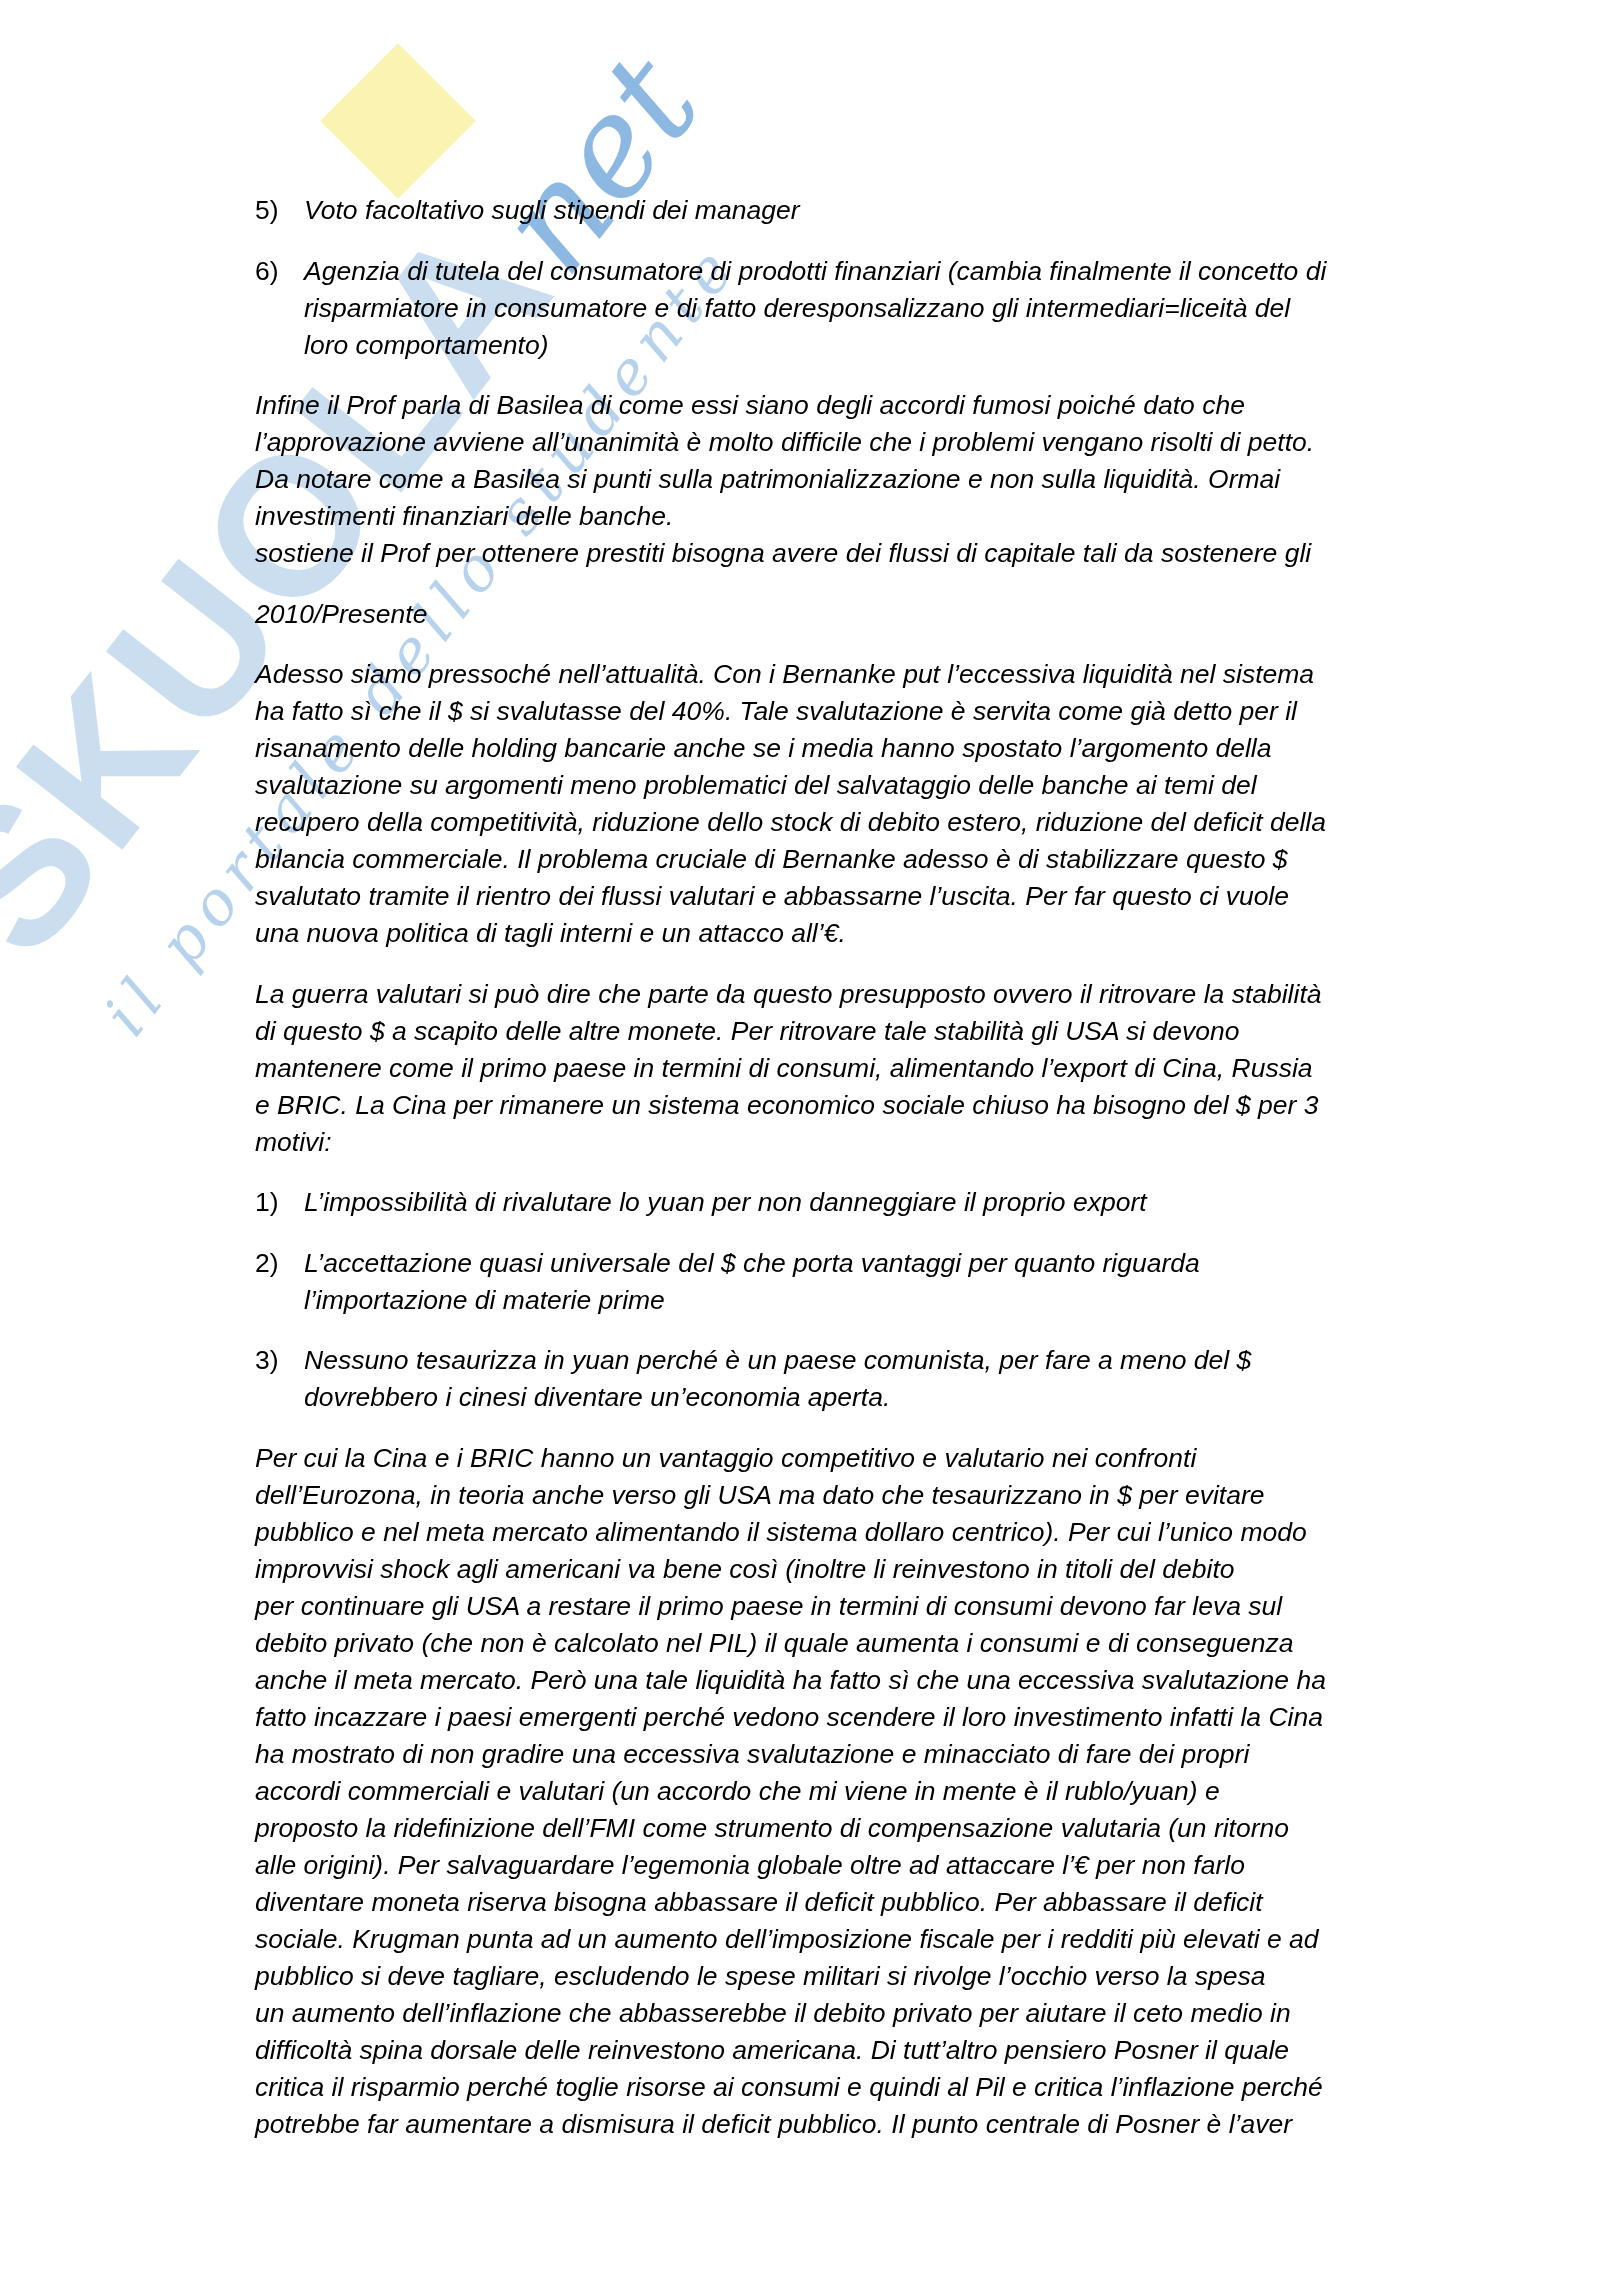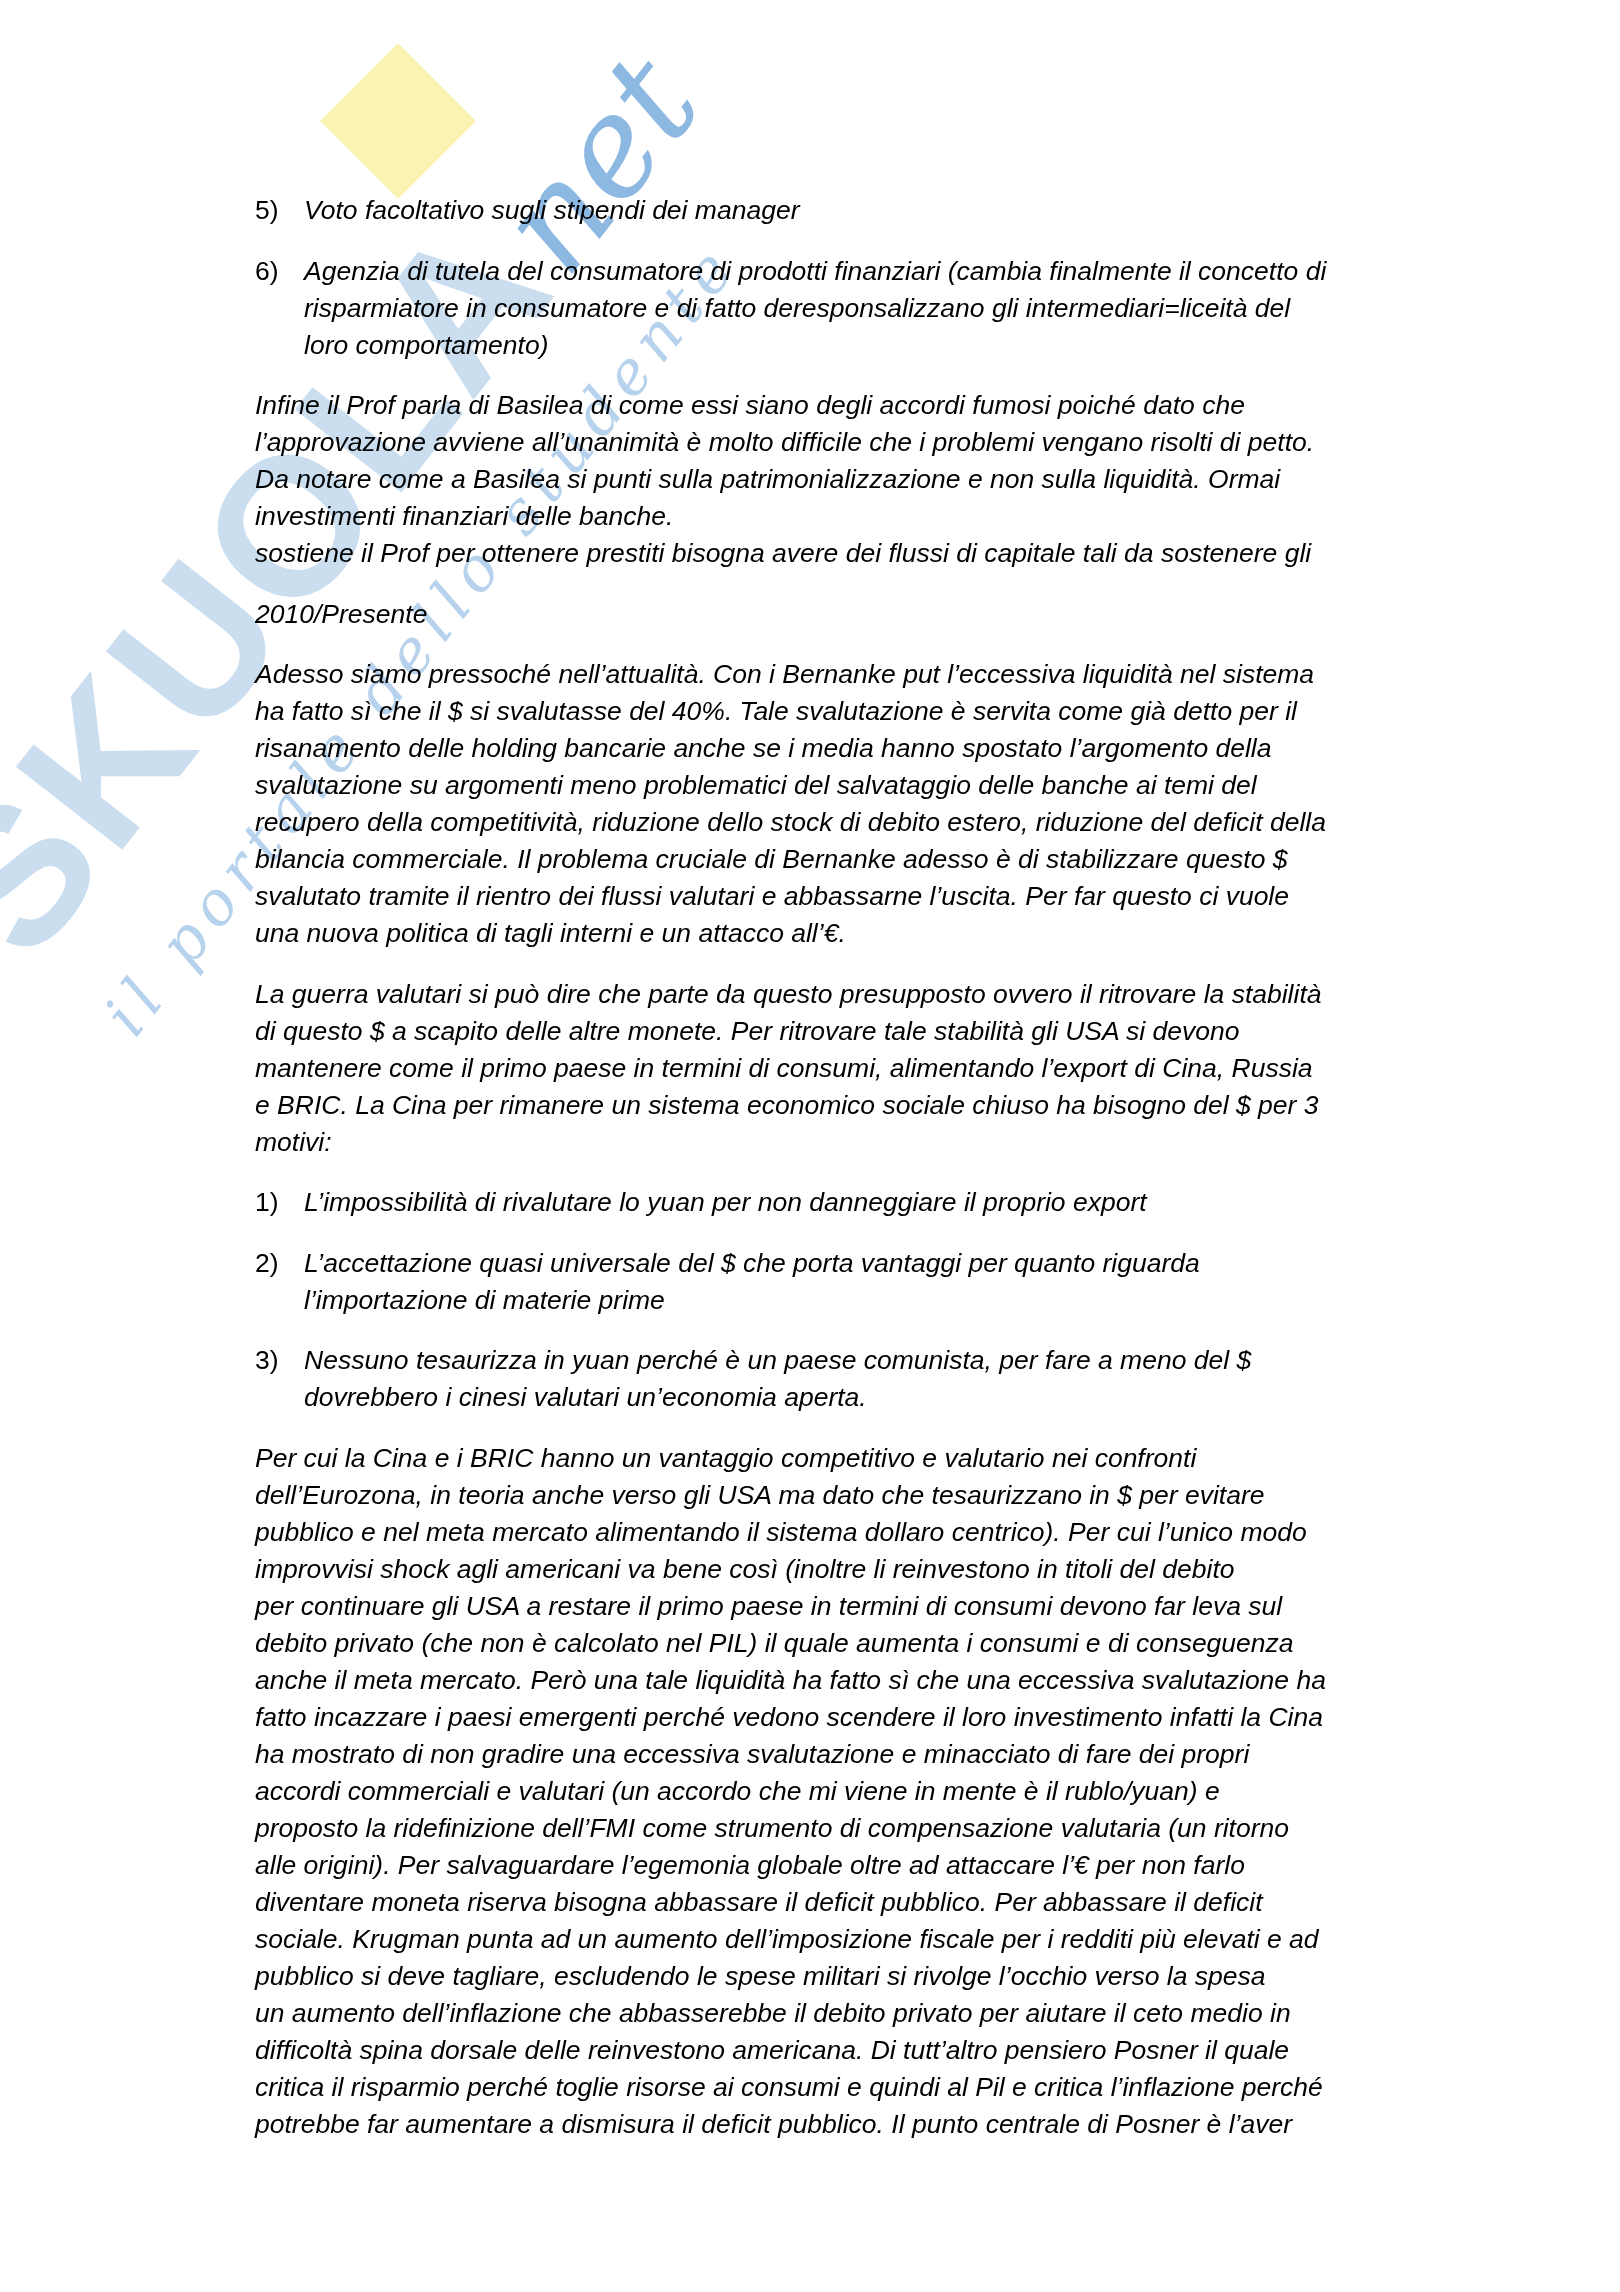--- a/index.html
+++ b/index.html
@@ -155,21 +155,21 @@
         <span class="marker">2)</span>
         <div class="text">
           <div class="line">L’accettazione quasi universale del $ che porta vantaggi per quanto riguarda</div>
           <div class="line">l’importazione di materie prime</div>
         </div>
       </div>
       <div class="block li">
         <span class="marker">3)</span>
         <div class="text">
           <div class="line">Nessuno tesaurizza in yuan perché è un paese comunista, per fare a meno del $</div>
-          <div class="line">dovrebbero i cinesi valutari un’economia aperta.</div>
+          <div class="line">dovrebbero i cinesi diventare un’economia aperta.</div>
         </div>
       </div>
       <div class="block p">
         <div class="text">
           <div class="line">Per cui la Cina e i BRIC hanno un vantaggio competitivo e valutario nei confronti</div>
           <div class="line">dell’Eurozona, in teoria anche verso gli USA ma dato che tesaurizzano in $ per evitare</div>
           <div class="line">pubblico e nel meta mercato alimentando il sistema dollaro centrico). Per cui l’unico modo</div>
           <div class="line">improvvisi shock agli americani va bene così (inoltre li reinvestono in titoli del debito</div>
           <div class="line">per continuare gli USA a restare il primo paese in termini di consumi devono far leva sul</div>
           <div class="line">debito privato (che non è calcolato nel PIL) il quale aumenta i consumi e di conseguenza</div>

